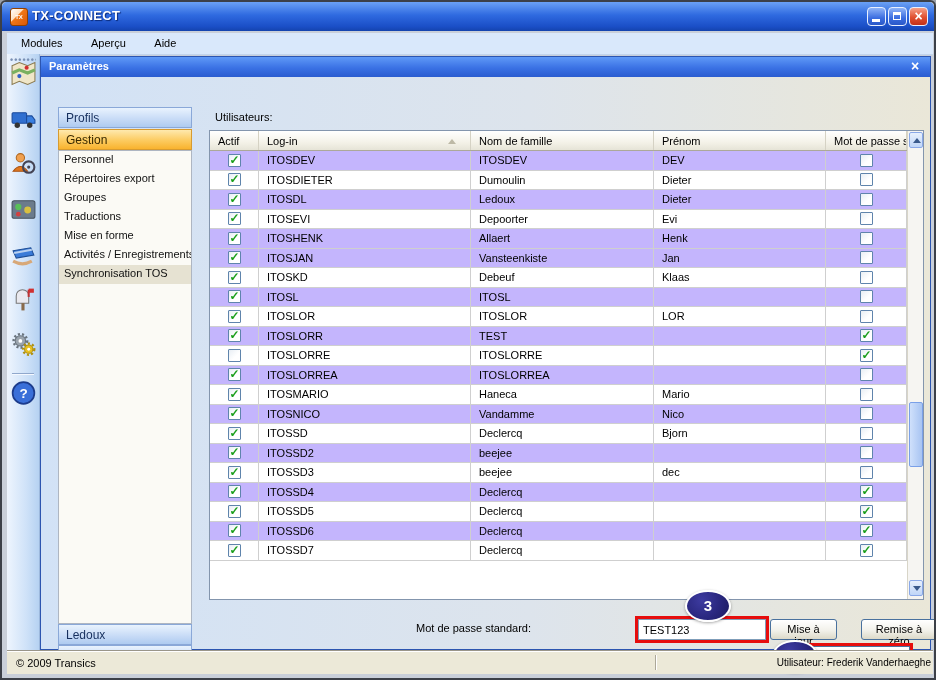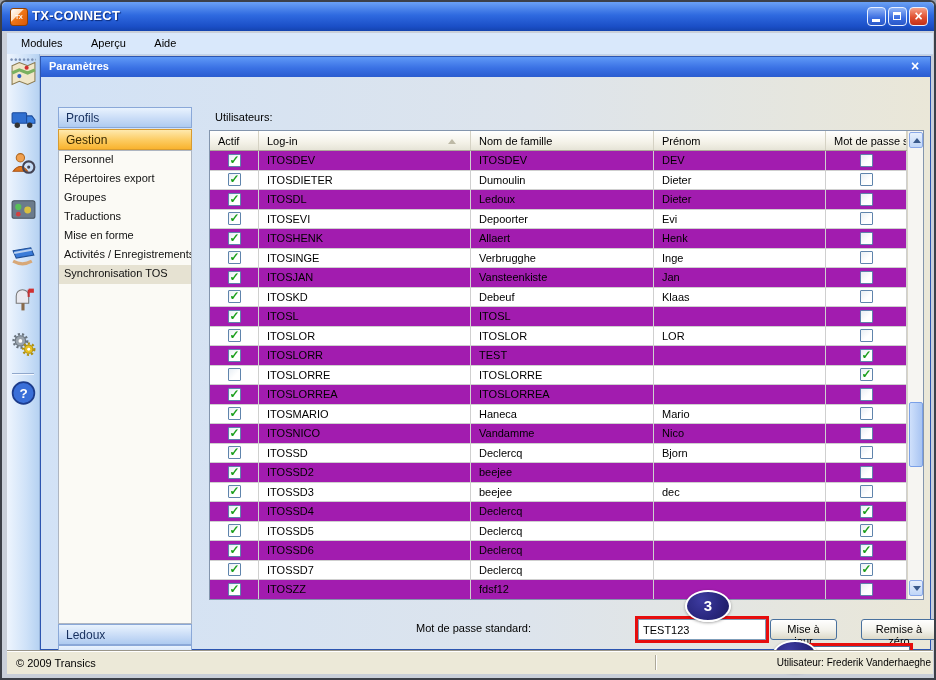--- a/index.html
+++ b/index.html
@@ -45,21 +45,21 @@
   .nav-item.selected{background:#e6e2d2;}
   
   .users-label{position:absolute;left:174px;top:34px;font-size:11px;color:#000;}
   .table-wrap{position:absolute;left:168px;top:53px;width:715px;height:470px;background:#fff;border:1px solid #8395ad;box-sizing:border-box;overflow:hidden;}
   .thead{position:absolute;left:0;top:0;width:697px;height:20px;display:flex;
     background:linear-gradient(180deg,#ffffff 0%,#f4f2e8 60%,#e6e4d7 100%);border-bottom:1px solid #aca899;box-sizing:border-box;}
   .th{position:relative;box-sizing:border-box;border-right:1px solid #d5d2c4;font-size:11px;color:#000;padding:4px 0 0 8px;white-space:nowrap;overflow:hidden;}
   .sort-arrow{position:absolute;right:14px;top:8px;width:0;height:0;border-left:4px solid transparent;border-right:4px solid transparent;border-bottom:5px solid #bdb9a6;}
   .rows{position:absolute;left:0;top:20px;width:697px;}
   .trow{display:flex;height:19.5px;box-sizing:border-box;border-bottom:1px solid #cfcfcf;background:#fff;}
-  .trow.shade{background:#a21caf;}
+  .trow.shade{background:#c4b5fd;}
   .cell{box-sizing:border-box;border-right:1px solid #cfcfcf;font-size:11px;color:#000;padding:3px 0 0 8px;white-space:nowrap;overflow:hidden;}
   .c0{width:49px;}.c1{width:212px;}.c2{width:183px;}.c3{width:172px;}.c4{width:81px;}
   .cellbox{display:flex;align-items:center;justify-content:center;padding:0;}
   .cb{width:13px;height:13px;box-sizing:border-box;border:1px solid #5f84ac;border-radius:1px;
     background:linear-gradient(135deg,#e8eef4 0%,#ffffff 60%);position:relative;}
   .cb.on::after{content:"\2713";position:absolute;left:1px;top:-2px;color:#1a9e1a;font-size:12px;font-weight:bold;}
   
   .vscroll{position:absolute;right:0;top:0;width:16px;height:468px;background:#f6f5f2;border-left:1px solid #d8d5c8;box-sizing:border-box;}
   .sbtn{position:absolute;left:1px;width:14px;height:16px;border:1px solid #89a8e8;border-radius:2px;box-sizing:border-box;
     background:linear-gradient(180deg,#e7f0fd 0%,#c0d6f8 100%);}
@@ -263,31 +263,20 @@
               <span class="cell cellbox c0">
                 <span class="cb on"></span>
               </span>
               <span class="cell c1">ITOSHENK</span>
               <span class="cell c2">Allaert</span>
               <span class="cell c3">Henk</span>
               <span class="cell cellbox c4">
                 <span class="cb"></span>
               </span>
             </div>
-            <div class="trow">
-              <span class="cell cellbox c0">
-                <span class="cb on"></span>
-              </span>
-              <span class="cell c1">ITOSINGE</span>
-              <span class="cell c2">Verbrugghe</span>
-              <span class="cell c3">Inge</span>
-              <span class="cell cellbox c4">
-                <span class="cb"></span>
-              </span>
-            </div>
             <div class="trow shade">
               <span class="cell cellbox c0">
                 <span class="cb on"></span>
               </span>
               <span class="cell c1">ITOSJAN</span>
               <span class="cell c2">Vansteenkiste</span>
               <span class="cell c3">Jan</span>
               <span class="cell cellbox c4">
                 <span class="cb"></span>
               </span>
@@ -448,31 +437,20 @@
             </div>
             <div class="trow">
               <span class="cell cellbox c0">
                 <span class="cb on"></span>
               </span>
               <span class="cell c1">ITOSSD7</span>
               <span class="cell c2">Declercq</span>
               <span class="cell c3"></span>
               <span class="cell cellbox c4">
                 <span class="cb on"></span>
-              </span>
-            </div>
-            <div class="trow shade">
-              <span class="cell cellbox c0">
-                <span class="cb on"></span>
-              </span>
-              <span class="cell c1">ITOSZZ</span>
-              <span class="cell c2">fdsf12</span>
-              <span class="cell c3"></span>
-              <span class="cell cellbox c4">
-                <span class="cb"></span>
               </span>
             </div>
           </div>
         <div class="vscroll">
           <div class="sbtn" style="top:1px;">
               <span class="tri-up"></span>
             </div>
           <div class="sthumb"></div>
           <div class="sbtn" style="top:449px;">
               <span class="tri-down"></span>

